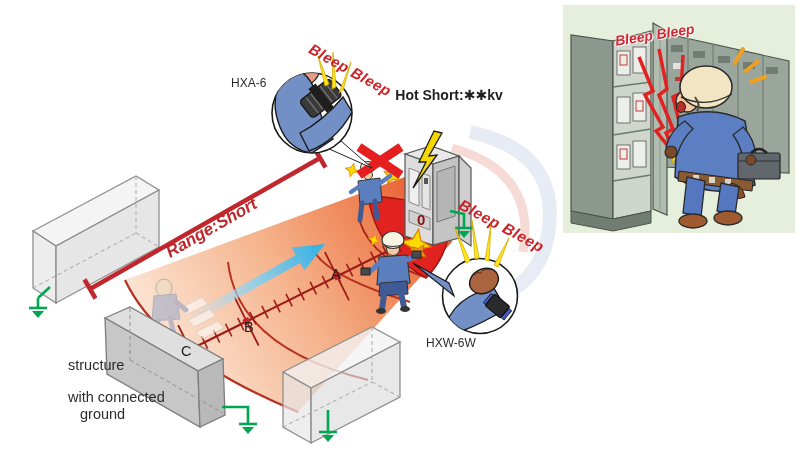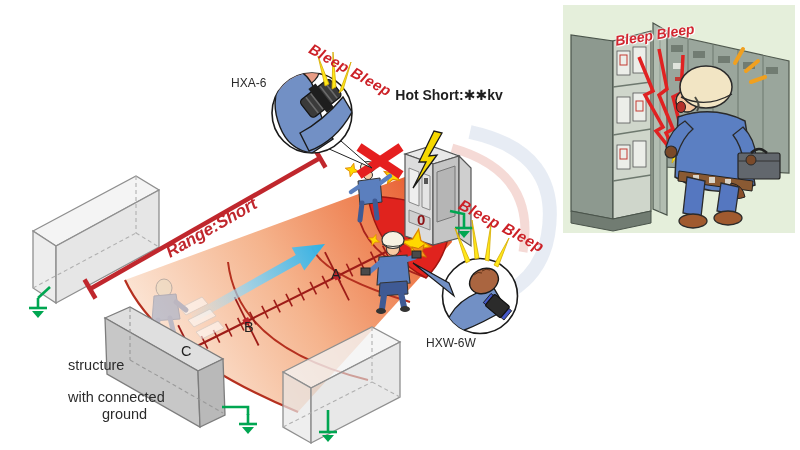--- a/index.html
+++ b/index.html
@@ -11,21 +11,21 @@
   .alarm{color:#cc2127;font-weight:700;font-style:italic;font-size:15px;letter-spacing:.5px;}
   .alarm1{left:314px;top:41px;transform:rotate(29deg);transform-origin:0 0;}
   .alarm2{left:464px;top:196px;transform:rotate(28deg);transform-origin:0 0;font-size:15.5px;}
   .dev-arm{left:231px;top:77px;}
   .dev-wrist{left:426px;top:337px;}
   .hotline{left:370px;top:87px;width:158px;text-align:center;color:#1f1f1f;
            font-size:14px;font-weight:700;line-height:1.28;}
   .range{left:163px;top:246px;transform:rotate(-30deg);transform-origin:0 0;
          color:#c0272d;font-weight:700;font-style:italic;font-size:17px;}
   .struct{color:#2b2b2b;font-size:14.5px;}
-  .s1{left:40px;top:358px;margin-left:28px;} .s2{left:24px;top:390px;margin-left:44px;} .s3{left:102px;top:407px;}
+  .s1{left:40px;top:358px;margin-left:28px;} .s2{left:24px;top:390px;margin-left:44px;} .s3{left:80px;top:407px;}
   .mark{color:#1f1f1f;font-size:14.5px;}
   .mA{left:331px;top:267px;} .mB{left:244px;top:320px;} .mC{left:181px;top:344px;}
   .m0{left:417px;top:212px;color:#8c1114;font-weight:700;font-size:15px;}
   .alarm-inset{left:614px;top:34px;transform:rotate(-9deg);transform-origin:0 0;
         color:#d22630;font-weight:700;font-style:italic;font-size:14px;
         text-shadow:0 0 2px #fff,0 0 2px #fff,1px 1px 0 #fff;}
 </style>
 </head>
 <body>
 

